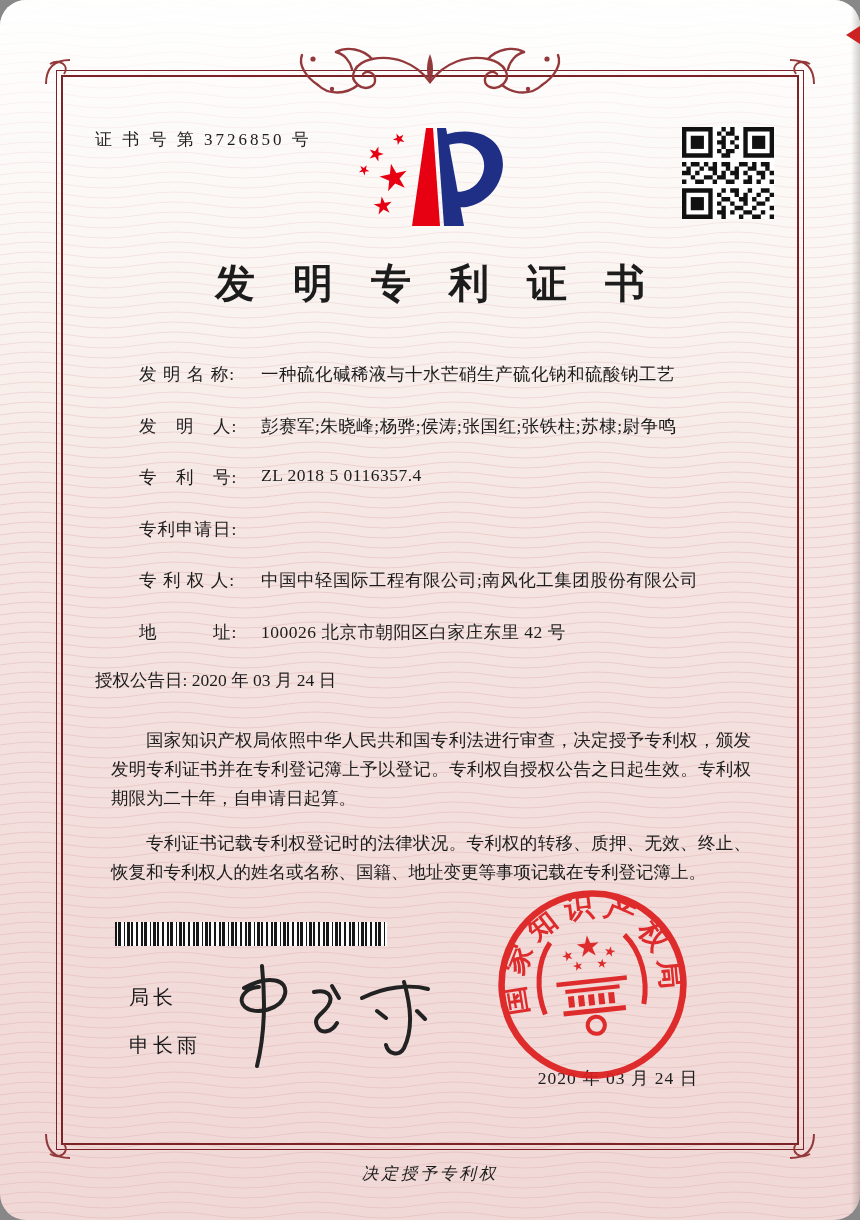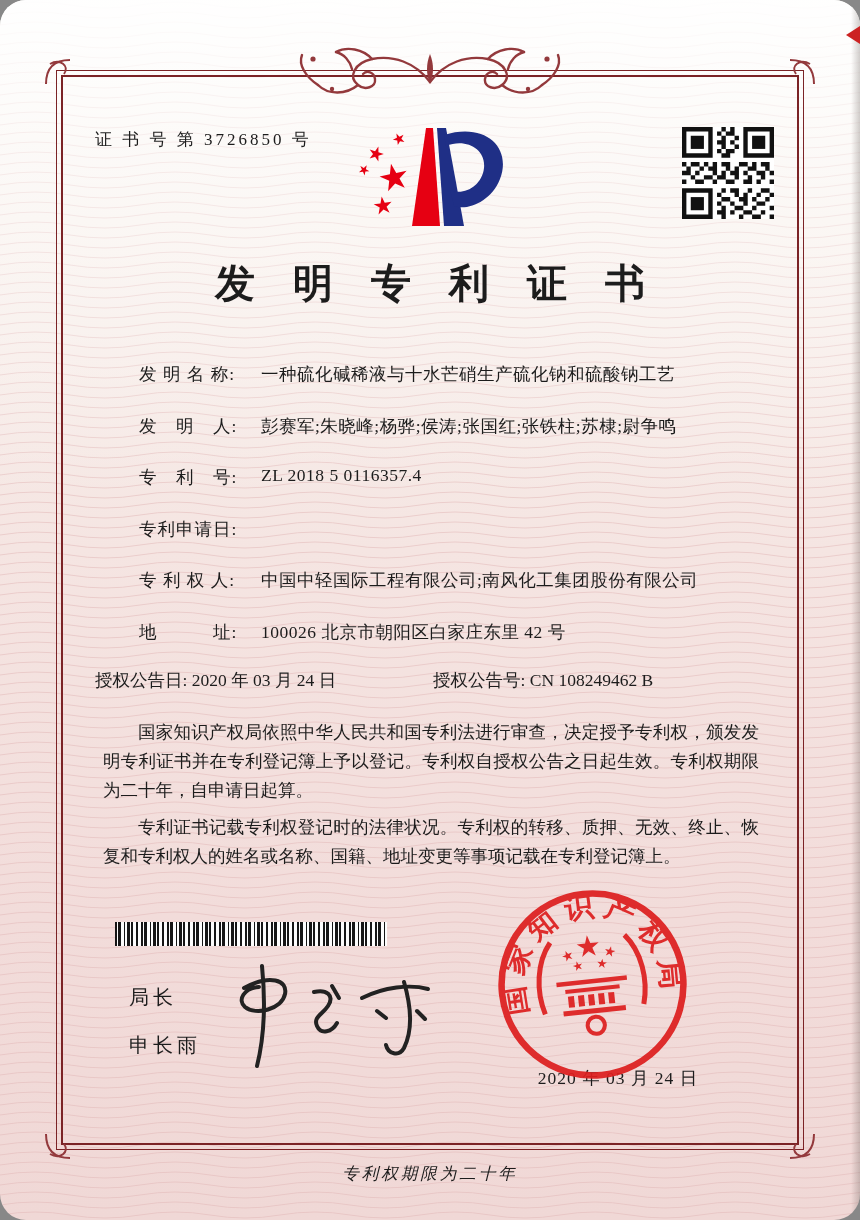--- a/index.html
+++ b/index.html
@@ -31,21 +31,21 @@
   .fields{position:absolute; left:95px; top:362px; width:670px; z-index:3; font-size:17.5px;margin-left:44px;}
   .frow{display:flex; align-items:flex-start; height:51.5px;}
   .frow .lbl{flex:0 0 122px; white-space:pre; letter-spacing:1px;}
   .frow .val{flex:1; letter-spacing:0.5px;}
   .grant-row{position:absolute; left:95px; top:668px; width:670px; font-size:17.5px; z-index:3;}
   .grant-row .g2{position:absolute; left:338px; top:0;}
   .paras{
     position:absolute; left:95px; top:710px; width:672px; z-index:3;
     font-size:17.5px; line-height:29px; text-align:justify;
   }
-  .paras p{margin:8px; text-indent:2em;}
+  .paras p{margin:16px; text-indent:2em;}
   .barcode{
     position:absolute; left:115px; top:922px; width:272px; height:24px; z-index:3;
     background:repeating-linear-gradient(90deg,
       #161616 0 2px,#fdfdfd 2px 3px,#161616 3px 6px,#fdfdfd 6px 9px,
       #161616 9px 10px,#fdfdfd 10px 12px,#161616 12px 15px,#fdfdfd 15px 16px,
       #161616 16px 18px,#fdfdfd 18px 21px,#161616 21px 23px,#fdfdfd 23px 26px);
   }
   .director{position:absolute; left:113px; top:984px; z-index:3; font-size:20px; letter-spacing:4px;margin-left:16px;}
   .director .name{display:block; margin-top:21px;}
   .signature{position:absolute; left:212px; top:956px; z-index:4;}
@@ -181,21 +181,20 @@
       <span class="val">中国中轻国际工程有限公司;南风化工集团股份有限公司</span>
     </div>
     <div class="frow">
       <span class="lbl">地　　　址:</span>
       <span class="val">100026 北京市朝阳区白家庄东里 42 号</span>
     </div>
   </div>
 
   <div class="grant-row">
     <span>授权公告日: </span><span>2020 年 03 月 24 日</span>
-    <span class="g2"><span>授权公告号: </span><span>CN 108249462 B</span></span>
   </div>
 
   <div class="paras">
     <p>国家知识产权局依照中华人民共和国专利法进行审查，决定授予专利权，颁发发明专利证书并在专利登记簿上予以登记。专利权自授权公告之日起生效。专利权期限为二十年，自申请日起算。</p>
     <p>专利证书记载专利权登记时的法律状况。专利权的转移、质押、无效、终止、恢复和专利权人的姓名或名称、国籍、地址变更等事项记载在专利登记簿上。</p>
   </div>
 
   <div class="barcode"></div>
 
   <div class="director">
@@ -237,17 +236,17 @@
       <rect x="112" y="107" width="6" height="11"></rect>
       <rect x="66" y="121" width="62" height="5"></rect>
       <circle cx="97" cy="138" r="8.5" fill="none" stroke="#dd1f1f" stroke-width="4"></circle>
       <path d="M48,122 C41,98 45,70 60,52" fill="none" stroke="#dd1f1f" stroke-width="5"></path>
       <path d="M146,122 C153,98 149,70 134,52" fill="none" stroke="#dd1f1f" stroke-width="5"></path>
     </g>
   </svg>
 
   <div class="seal-date">2020 年 03 月 24 日</div>
 
-  <div class="back-note">专利权期限为二十年</div>
+  <div class="back-note">决定授予专利权</div>
 
   <div class="edge-shadow"></div>
   <div class="curl-mark"></div>
 </div>
 
 </body></html>

